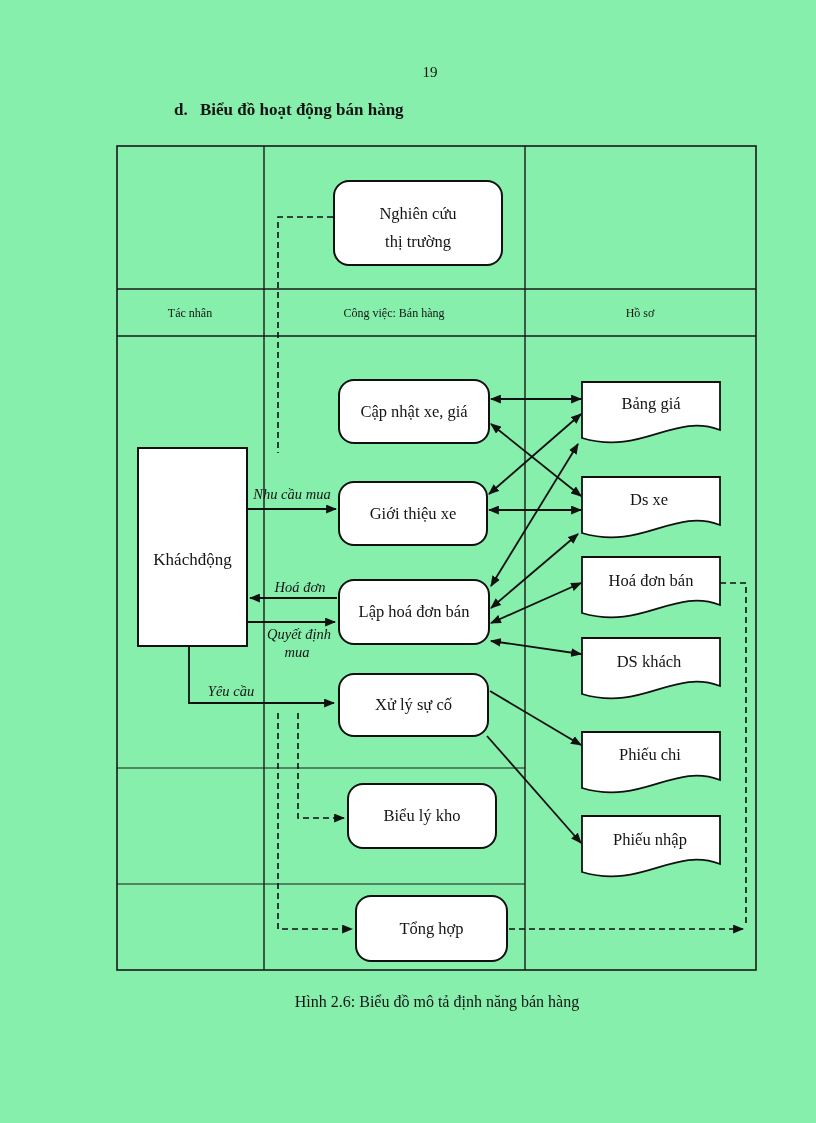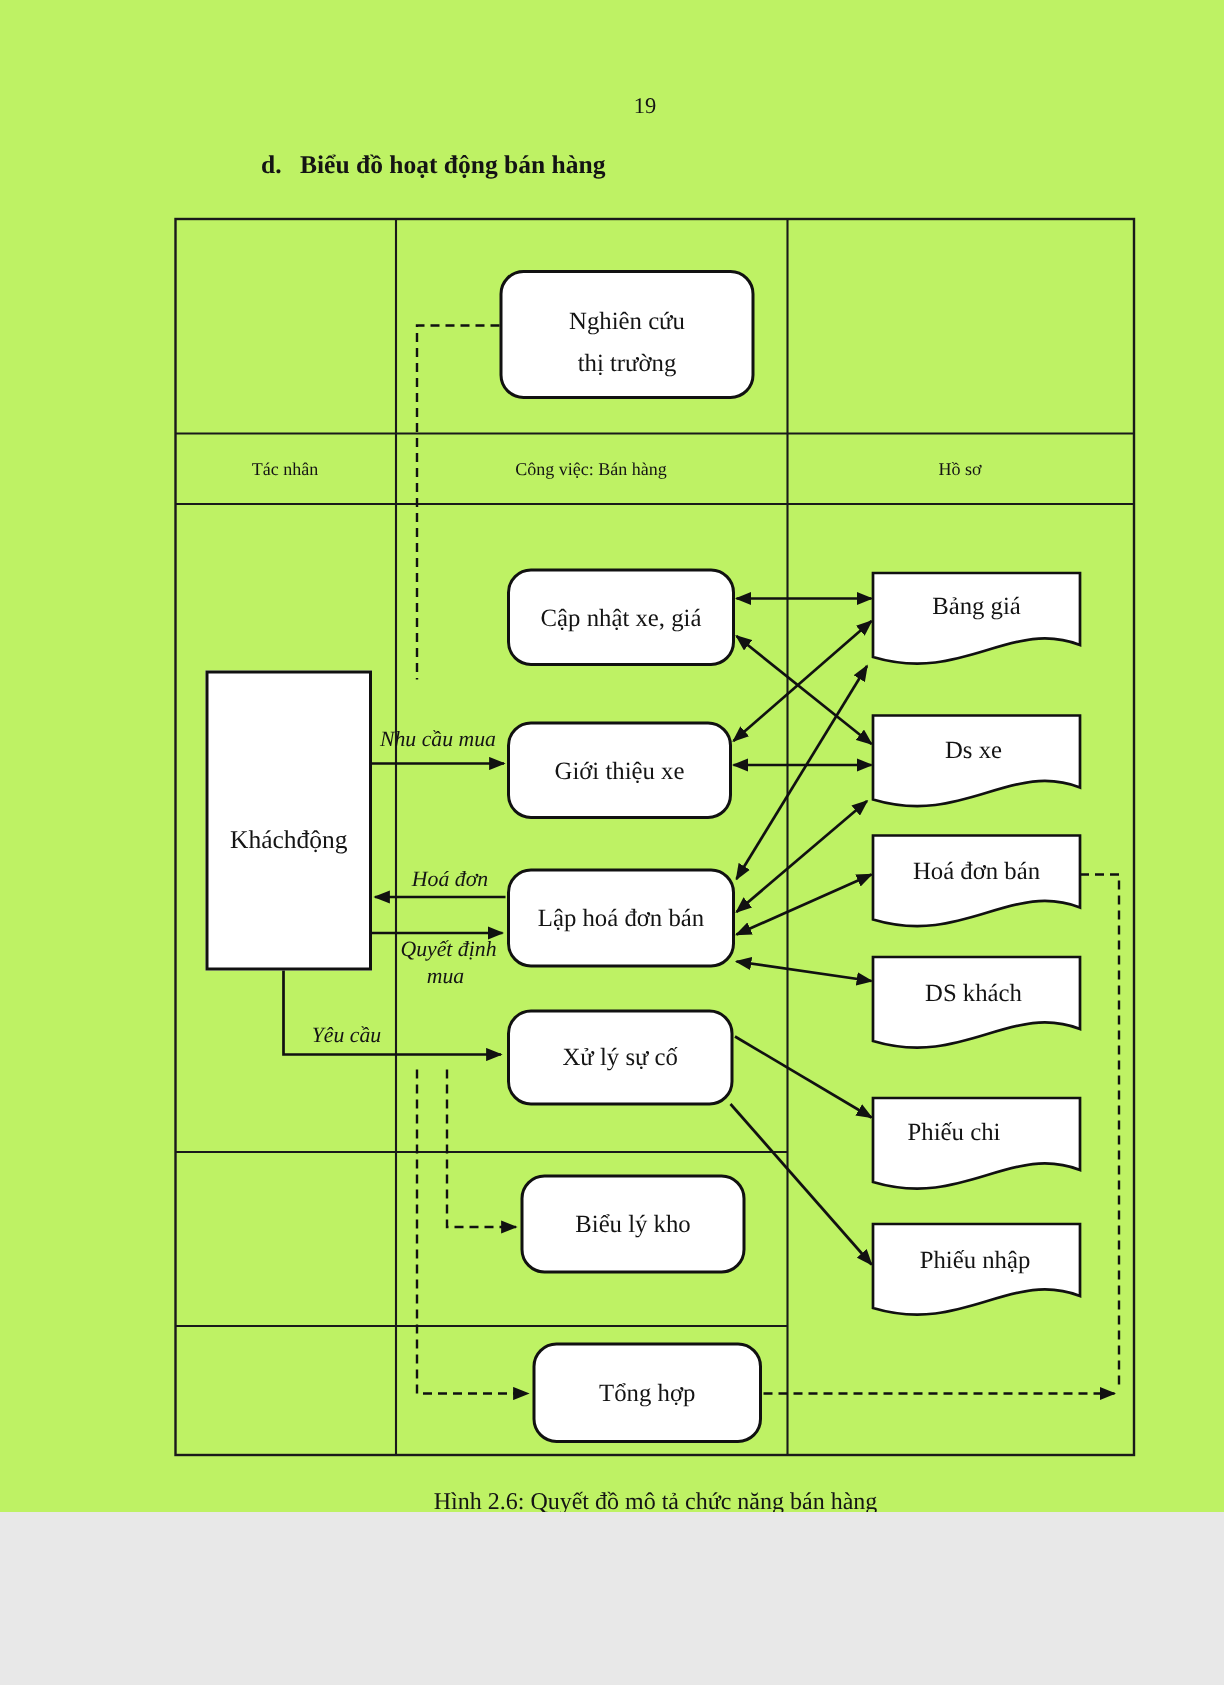--- a/index.html
+++ b/index.html
@@ -1,17 +1,17 @@
 <!DOCTYPE html>
 <html><head>
 <meta charset="utf-8">
 <style>
   html,body{margin:0;padding:0;background:#e8e8e8;}
   .page{
-    position:relative;width:816px;height:1008px;background:#bef264;
+    position:relative;width:816px;height:1123px;background:#86efac;
     margin:0 auto;overflow:hidden;
     font-family:"Liberation Serif","DejaVu Serif",serif;color:#141414;
   }
   .lbl{position:absolute;white-space:nowrap;color:#141414;}
   .ctr{transform:translate(-50%,-50%);}
   .page-number{font-size:15px;}
   .heading{font-size:17px;font-weight:bold;}
   .heading .marker{display:inline-block;width:26px;}
   .caption{font-size:16px;}
   .lane-header{font-size:12px;}
@@ -33,21 +33,21 @@
 <body>
 
 <div class="page">
 
   <div class="lbl ctr page-number" style="left:430px;top:72px;">19</div>
 
   <div class="lbl heading" style="left:174px;top:100px;">
     <span class="marker">d.</span><span>Biểu đồ hoạt động bán hàng</span>
   </div>
 
-  <div class="lbl ctr caption" style="left:437px;top:1002px;">Hình 2.6: Quyết đồ mô tả chức năng bán hàng</div>
+  <div class="lbl ctr caption" style="left:437px;top:1002px;">Hình 2.6: Biểu đồ mô tả định năng bán hàng</div>
 
   <svg width="816" height="1123" viewBox="0 0 816 1123">
     <defs>
       <marker id="ah" viewBox="0 0 10 8" refX="9" refY="4" markerWidth="11" markerHeight="9" markerUnits="userSpaceOnUse" orient="auto-start-reverse">
         <path d="M0,0 L10,4 L0,8 Z" fill="#111"></path>
       </marker>
     </defs>
 
     <g stroke="#1a1a1a" fill="none">
       <rect x="117" y="146" width="639" height="824" stroke-width="1.6"></rect>
@@ -114,21 +114,21 @@
   <div class="activity" style="left:338px;top:481px;width:150px;height:65px;">Giới thiệu xe</div>
   <div class="activity" style="left:338px;top:579px;width:152px;height:66px;">Lập hoá đơn bán</div>
   <div class="activity" style="left:338px;top:673px;width:151px;height:64px;">Xử lý sự cố</div>
   <div class="activity" style="left:347px;top:783px;width:150px;height:66px;">Biểu lý kho</div>
   <div class="activity" style="left:355px;top:895px;width:153px;height:67px;">Tổng hợp</div>
 
   <div class="lbl ctr doc-label" style="left:651px;top:404px;">Bảng giá</div>
   <div class="lbl ctr doc-label" style="left:649px;top:500px;">Ds xe</div>
   <div class="lbl ctr doc-label" style="left:651px;top:581px;">Hoá đơn bán</div>
   <div class="lbl ctr doc-label" style="left:649px;top:662px;">DS khách</div>
-  <div class="lbl ctr doc-label" style="left:636px;top:755px;">Phiếu chi</div>
+  <div class="lbl ctr doc-label" style="left:650px;top:755px;">Phiếu chi</div>
   <div class="lbl ctr doc-label" style="left:650px;top:840px;">Phiếu nhập</div>
 
   <div class="lbl ctr flow-label" style="left:292px;top:494px;">Nhu cầu mua</div>
   <div class="lbl ctr flow-label" style="left:300px;top:587px;">Hoá đơn</div>
   <div class="lbl ctr flow-label" style="left:299px;top:634px;">Quyết định</div>
   <div class="lbl ctr flow-label" style="left:297px;top:652px;">mua</div>
   <div class="lbl ctr flow-label" style="left:231px;top:691px;">Yêu cầu</div>
 
 </div>
 

